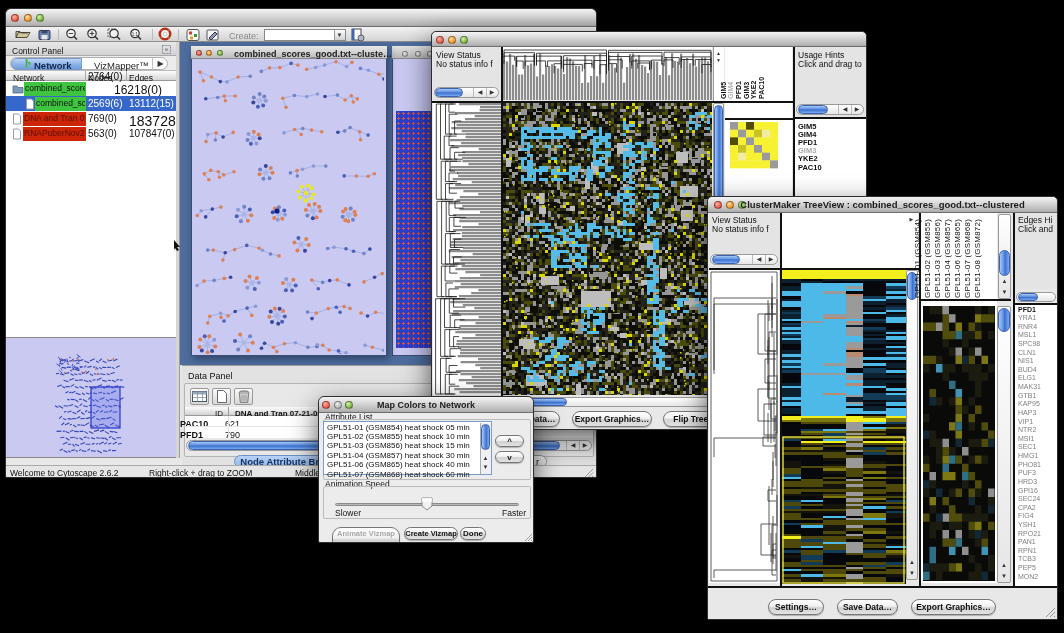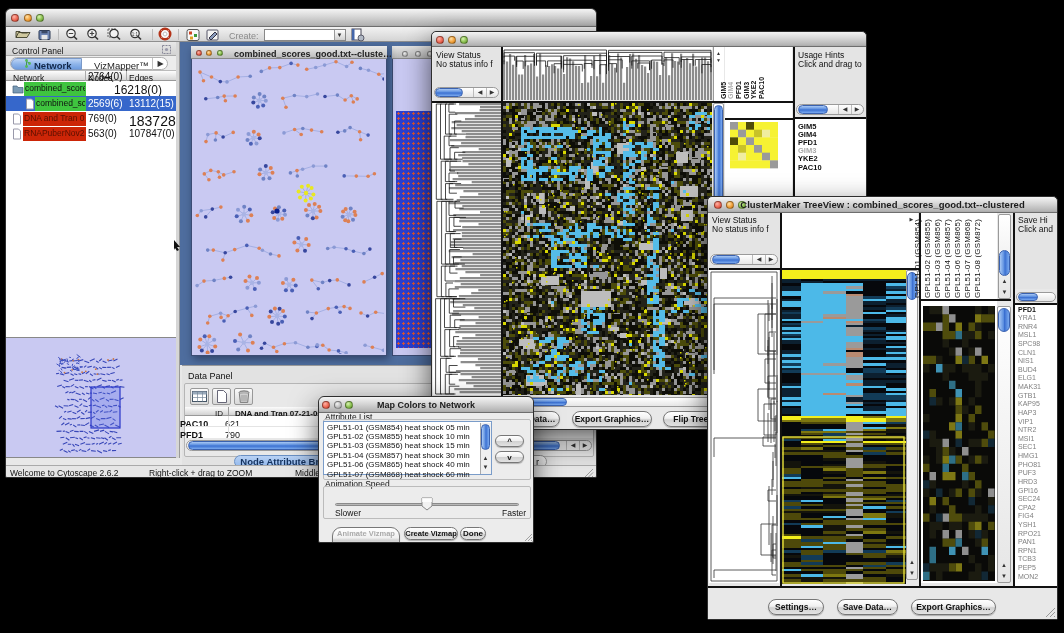--- a/index.html
+++ b/index.html
@@ -707,21 +707,21 @@
           <path fill="#2e6f86" d="M32.5 24.9h6.5v8.3h-6.5zM26 74.7h6.5v8.3h-6.5zM32.5 116.2h6.5v8.3h-6.5zM26 149.4h6.5v8.3h-6.5zM19.5 157.7h6.5v8.3h-6.5zM39 166h6.5v8.3h-6.5zM32.5 232.4h6.5v8.3h-6.5zM6.5 240.7h6.5v8.3h-6.5zM6.5 249h6.5v8.3h-6.5zM0 265.6h6.5v8.3h-6.5z"></path>
           <path fill="#122835" d="M39 49.8h6.5v8.3h-6.5zM6.5 91.3h6.5v8.3h-6.5zM0 124.5h6.5v8.3h-6.5zM32.5 132.8h6.5v8.3h-6.5zM65 132.8h6.5v8.3h-6.5zM0 174.3h6.5v8.3h-6.5zM13 182.6h6.5v8.3h-6.5zM45.5 190.9h6.5v8.3h-6.5zM65 199.2h6.5v8.3h-6.5zM13 207.5h6.5v8.3h-6.5zM52 224.1h6.5v8.3h-6.5zM0 257.3h6.5v8.3h-6.5zM58.5 265.6h6.5v8.3h-6.5z"></path>
           <path fill="#3f93b5" d="M13 58.1h6.5v8.3h-6.5zM32.5 83h6.5v8.3h-6.5zM26 240.7h6.5v8.3h-6.5zM58.5 240.7h6.5v8.3h-6.5z"></path>
         </svg></div>
       <div class="ab trk" style="left:289px;top:109px;width:14px;height:277px;border-radius:2px"></div>
       <div class="ab vth" style="left:290px;top:111px;width:12px;height:24px;"></div>
       <div class="arr" style="left:289px;top:364px;width:14px;height:10px;">▲</div>
       <div class="arr" style="left:289px;top:375px;width:14px;height:10px;">▼</div>
       <div class="bline ab" style="left:305px;top:16px;width:1.5px;height:373px;"></div>
       <div class="ab" style="left:306.5px;top:16px;width:43px;height:76px;background:#e4e4e4"></div>
-      <div class="txt" style="left:310px;top:17.5px;font-size:8.5px">Save Hi</div>
+      <div class="txt" style="left:310px;top:17.5px;font-size:8.5px">Edges Hi</div>
       <div class="txt" style="left:310px;top:26.5px;font-size:8.5px">Click and</div>
       <div class="ab trk" style="left:308px;top:95px;width:40px;height:10px;"></div>
       <div class="ab th" style="left:310px;top:96px;width:20px;height:8px;"></div>
       <div class="bline ab" style="left:306px;top:106px;width:43px;height:1.5px;"></div>
       <div class="ab" style="left:306.5px;top:107.5px;width:43px;height:281px;background:#fff"></div>
       <div class="txt" style="left:310px;top:108.5px;font-size:7px;font-weight:bold;color:#111">PFD1</div>
       <div class="txt" style="left:310px;top:117.12px;font-size:7px;font-weight:normal;color:#808080">YRA1</div>
       <div class="txt" style="left:310px;top:125.74px;font-size:7px;font-weight:normal;color:#808080">RNR4</div>
       <div class="txt" style="left:310px;top:134.36px;font-size:7px;font-weight:normal;color:#808080">MSL1</div>
       <div class="txt" style="left:310px;top:142.98px;font-size:7px;font-weight:normal;color:#808080">SPC98</div>

